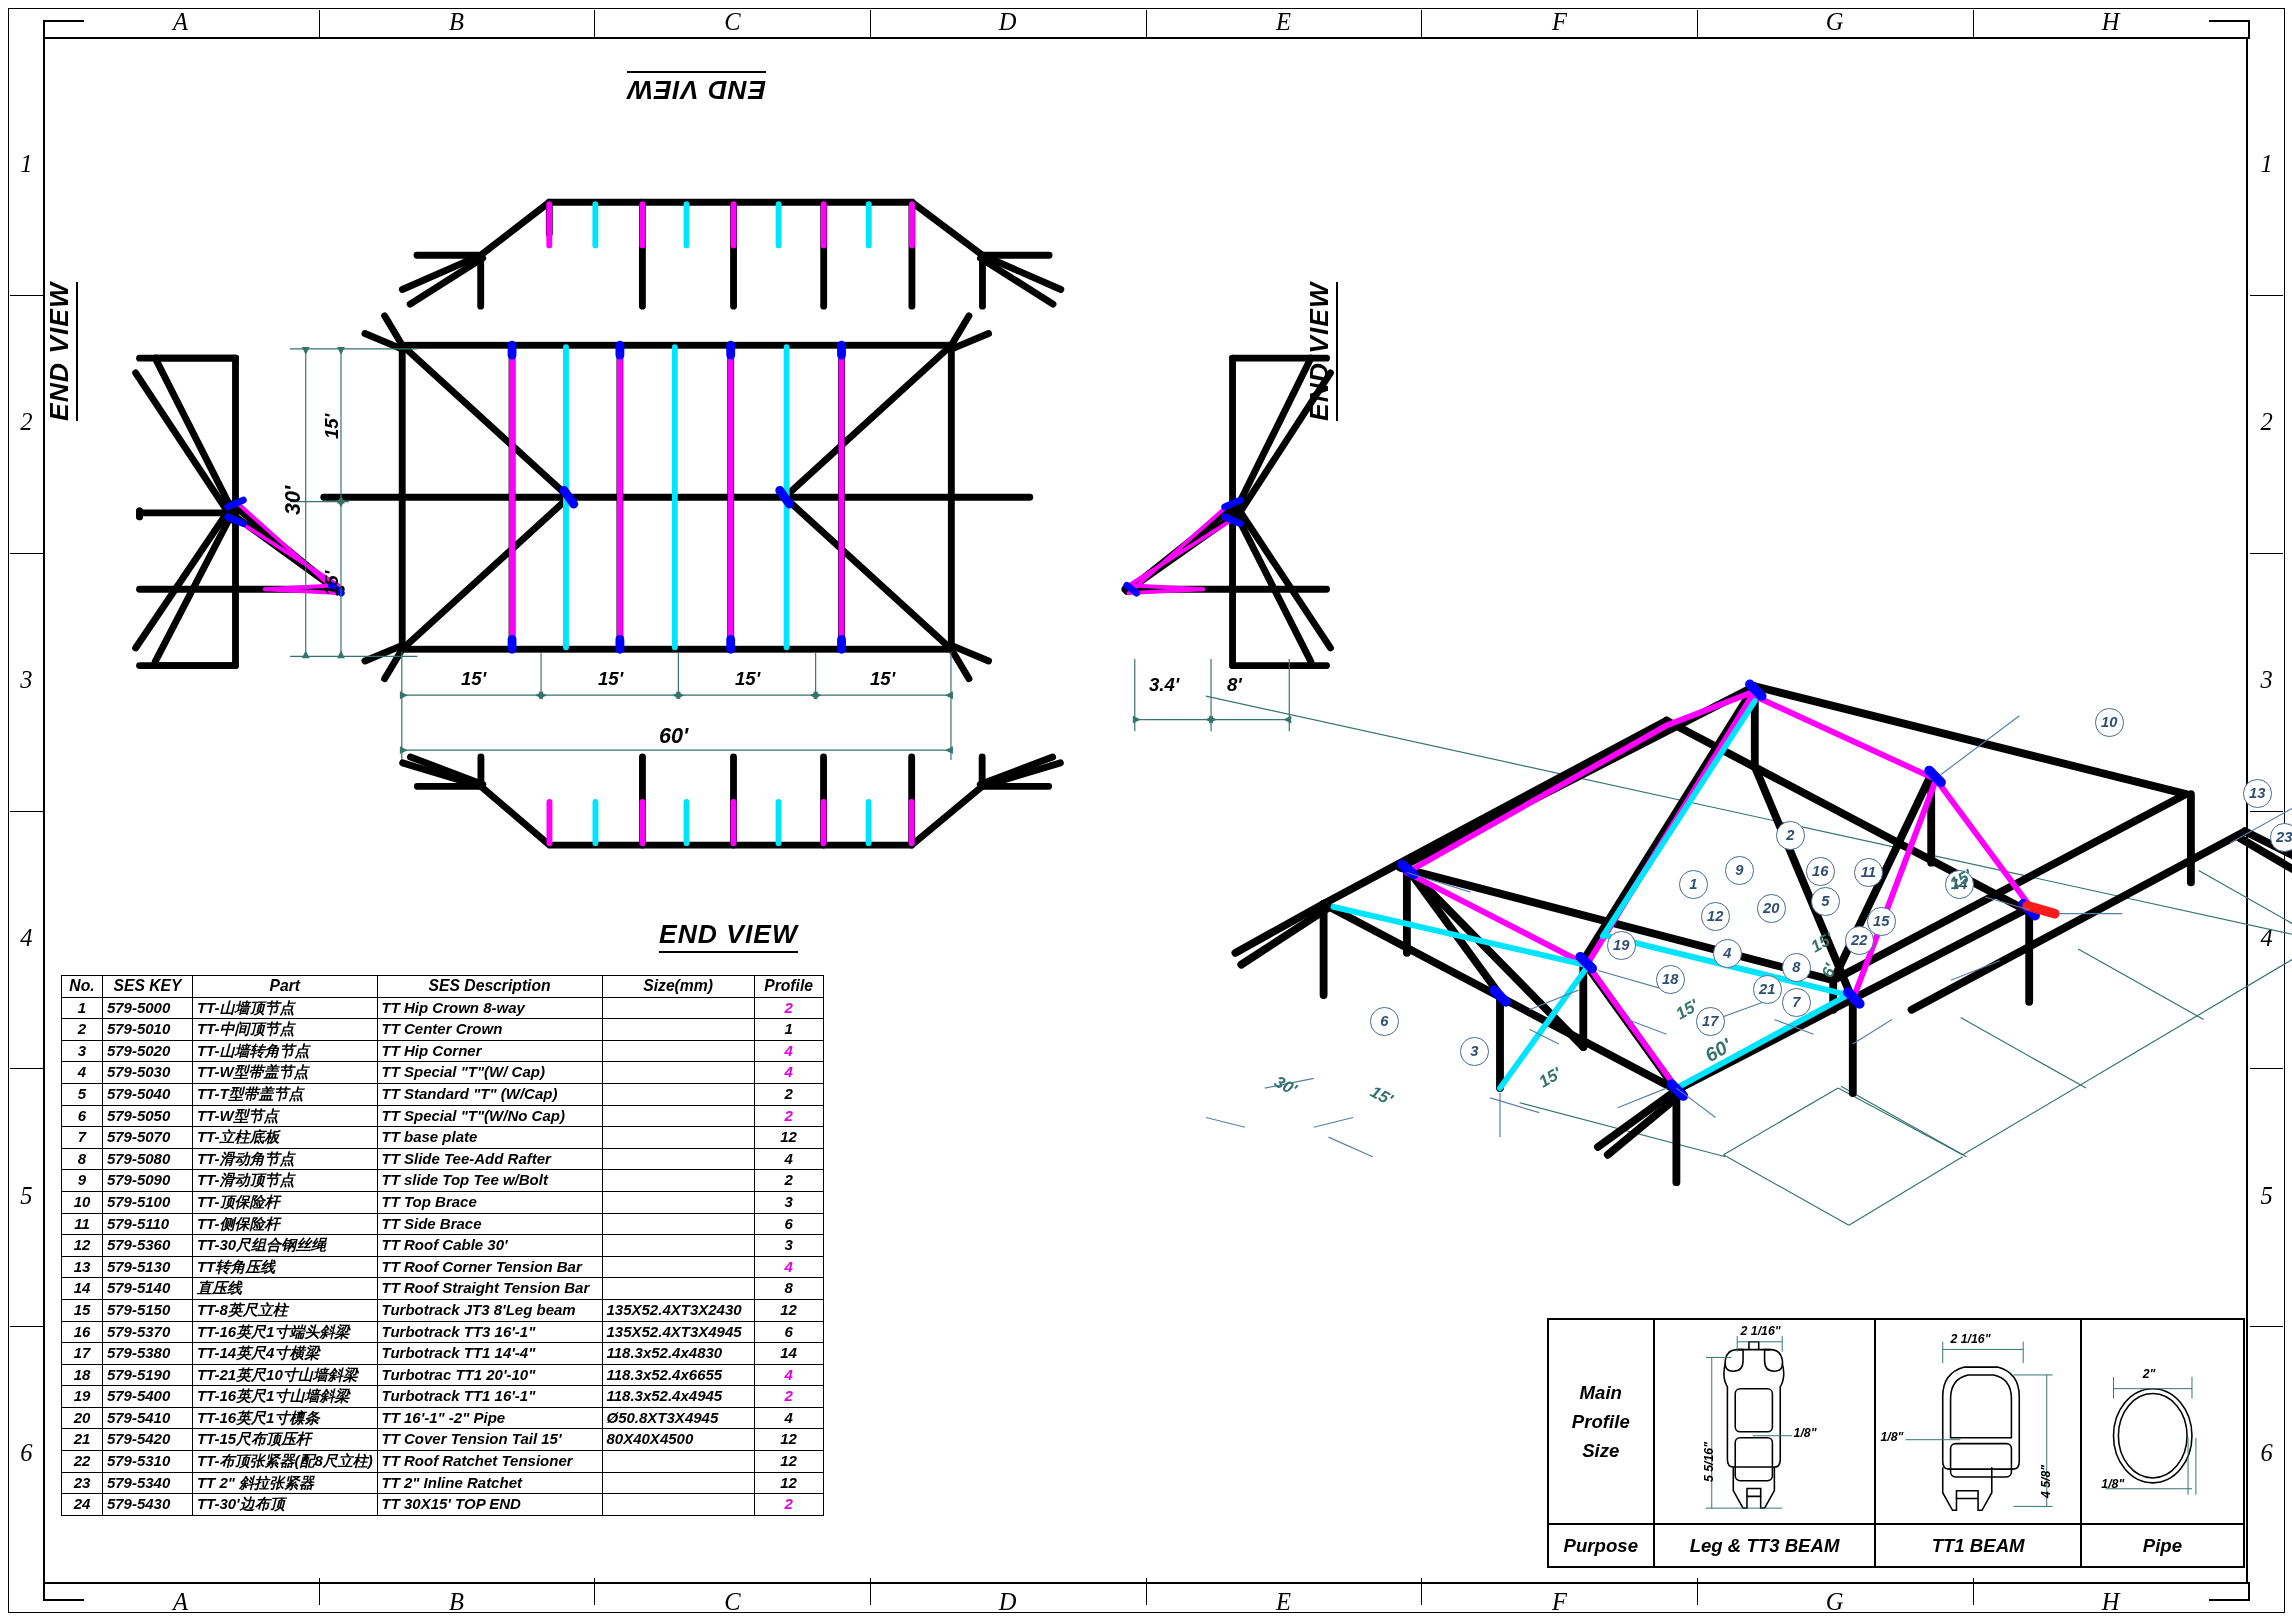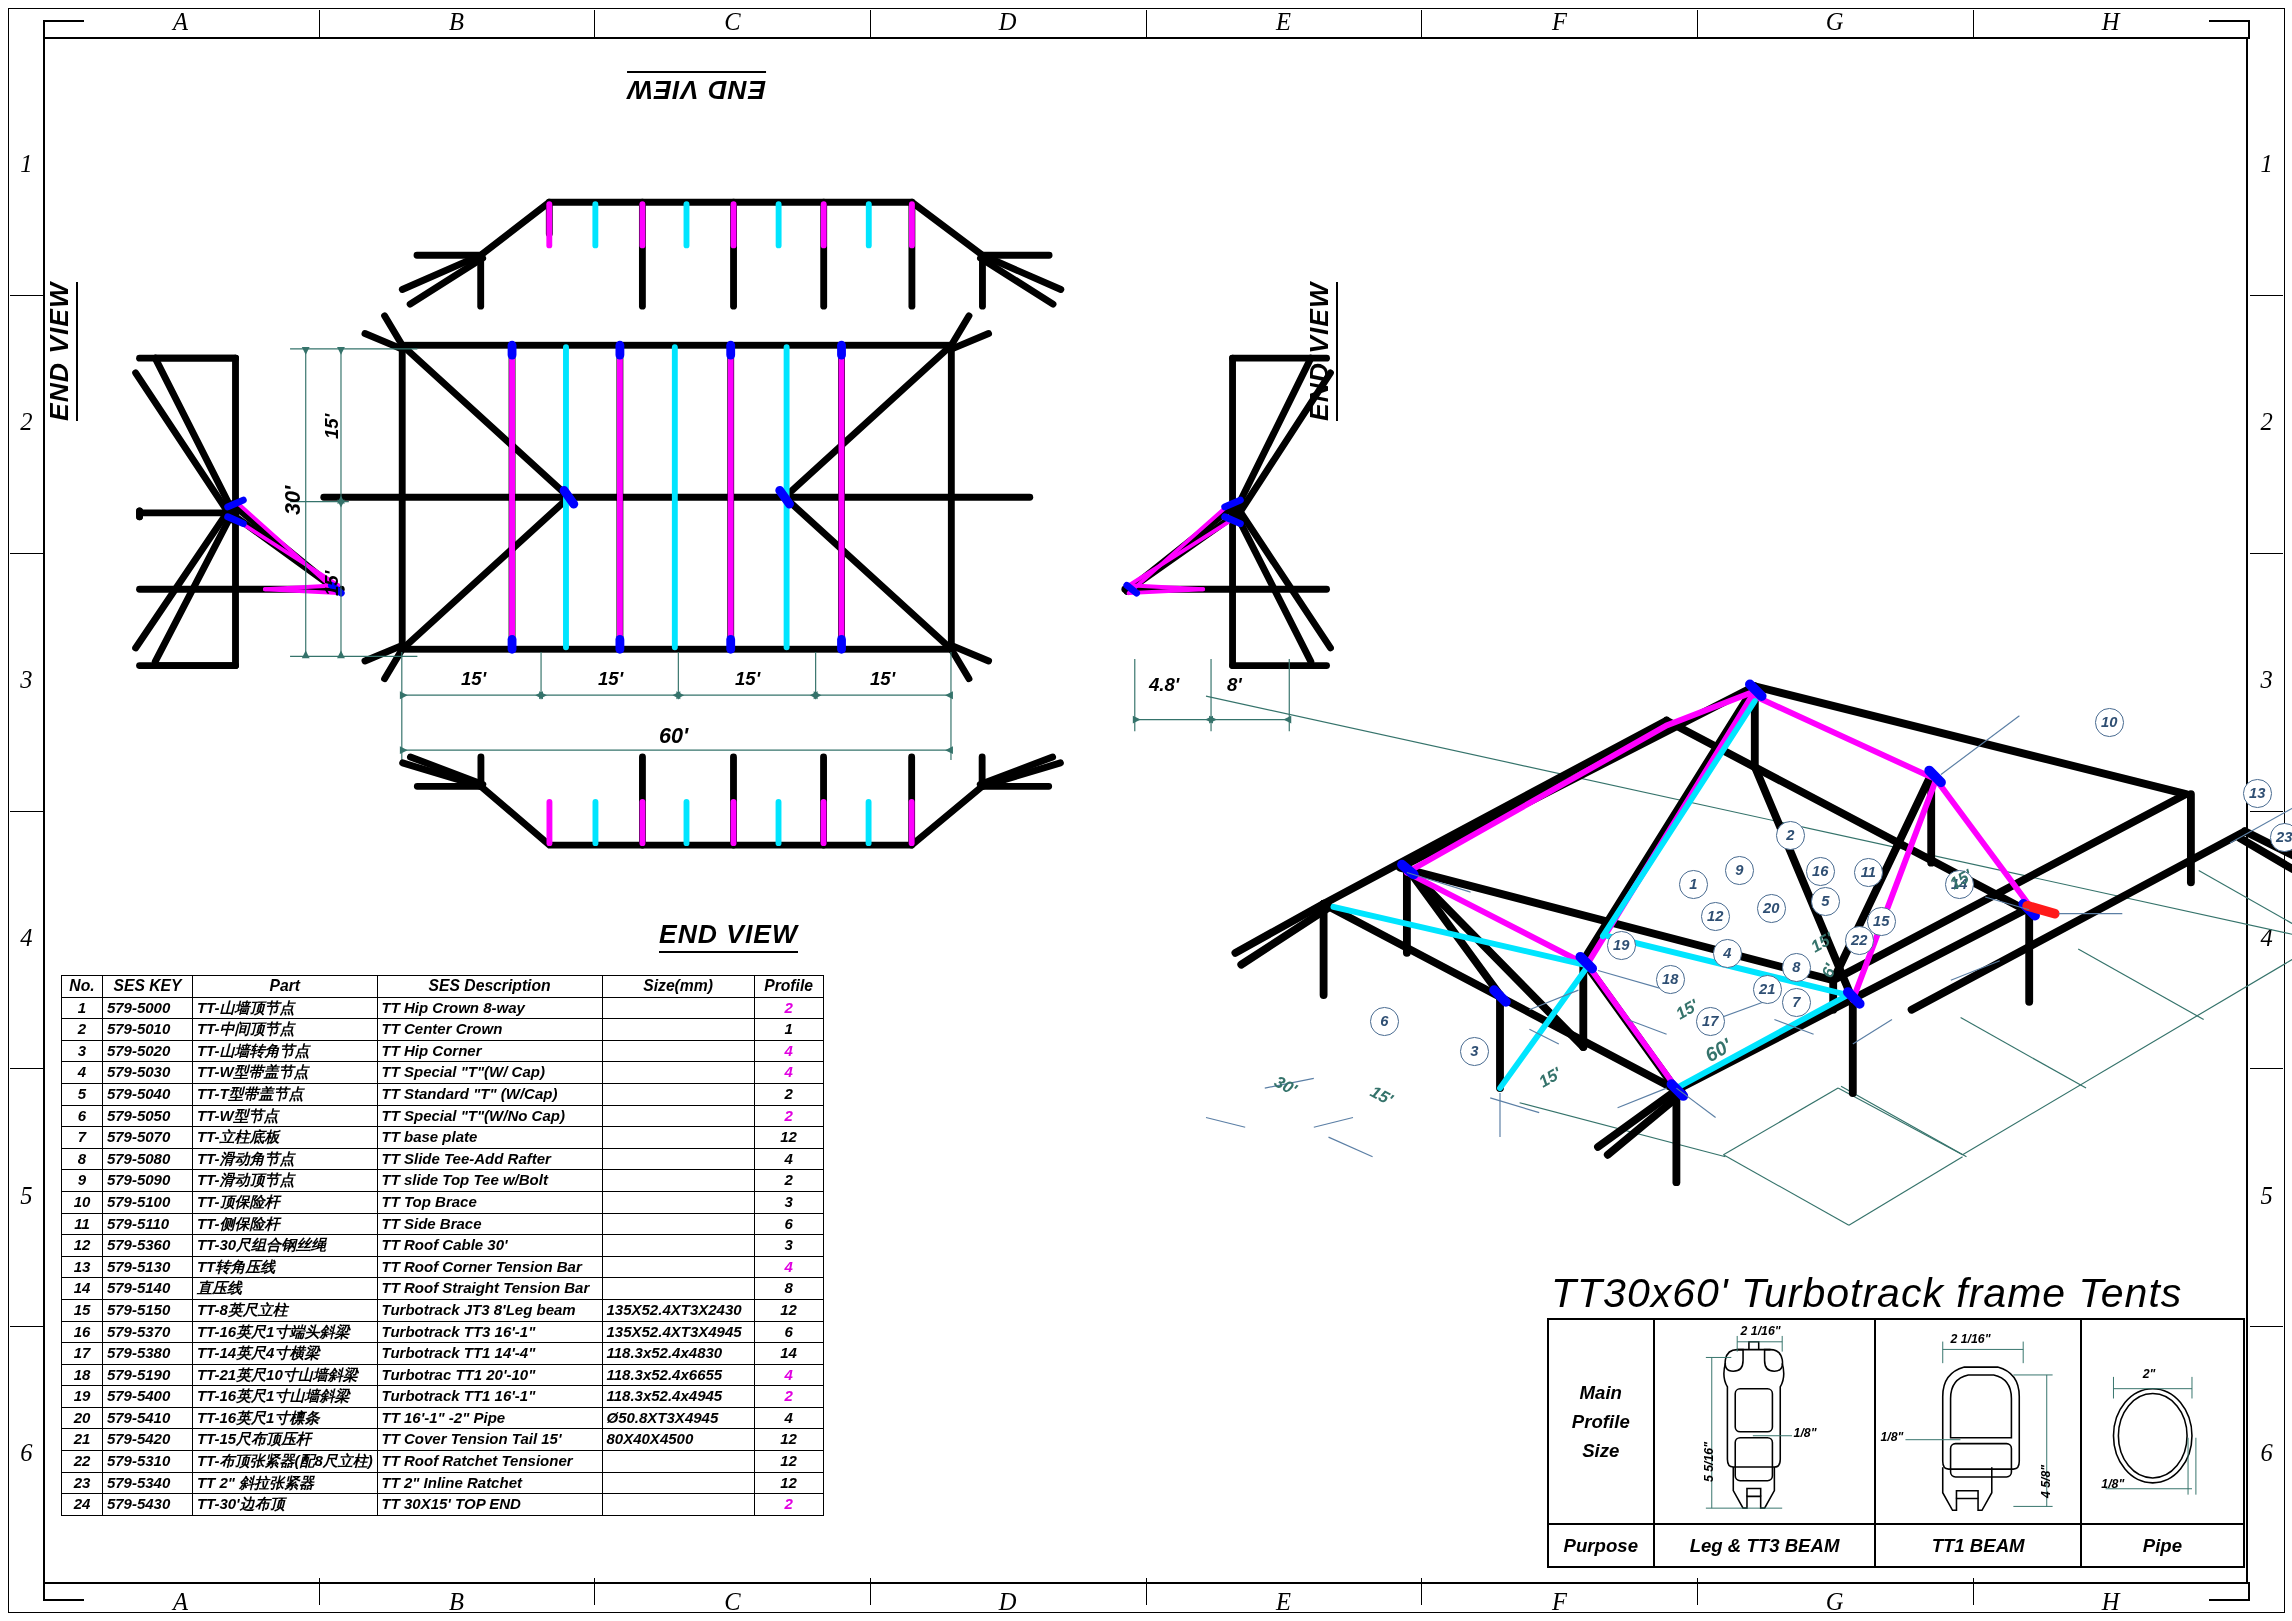--- a/index.html
+++ b/index.html
@@ -349,21 +349,21 @@
       <line x1="88" y1="0" x2="88" y2="74"></line>
       <line x1="168" y1="0" x2="168" y2="74"></line>
       <line x1="10" y1="62" x2="88" y2="62"></line>
       <line x1="88" y1="62" x2="168" y2="62"></line>
       <path d="M16,62 l-8,-4 l0,8 z" fill="#35736b" stroke="none"></path>
       <path d="M82,62 l8,-4 l0,8 z" fill="#35736b" stroke="none"></path>
       <path d="M94,62 l-8,-4 l0,8 z" fill="#35736b" stroke="none"></path>
       <path d="M162,62 l8,-4 l0,8 z" fill="#35736b" stroke="none"></path>
     </g>
   </svg>
-  <div class="lbl dimtxt" style="left:1149px;top:674px;">4.8'</div>
+  <div class="lbl dimtxt" style="left:1149px;top:674px;">3.4'</div>
   <div class="lbl dimtxt" style="left:1227px;top:674px;">8'</div>
 
   <svg width="647" height="186" style="left:363px;top:757px;" viewBox="0 0 660 190">
     <g class="blk" stroke-width="7" stroke-linecap="round">
       <path d="M55,30 L120,30 L190,90 L560,90 L632,30 L700,30"></path>
       <path d="M40,6 L120,30"></path>
         <path d="M48,0 L122,28"></path>
       <path d="M712,6 L632,30"></path>
         <path d="M704,0 L630,28"></path>
       <path d="M120,30 L120,0"></path>
@@ -732,21 +732,20 @@
           <td class="c-no">24</td>
           <td class="c-key">579-5430</td>
           <td class="c-part">TT-30'边布顶</td>
           <td class="c-desc">TT 30X15' TOP END</td>
           <td class="c-size"></td>
           <td class="c-qty qty-hl">2</td>
         </tr>
       </tbody>
   </table>
 
-  <div class="maintitle">TT30x60' Turbotrack frame Tents</div>
 
   <div class="tblock">
     <div class="tb-col tb-lead">
       <div class="tb-body">
         <span>Main</span>
         <span>Profile</span>
         <span>Size</span>
       </div>
       <div class="tb-foot">Purpose</div>
     </div>

